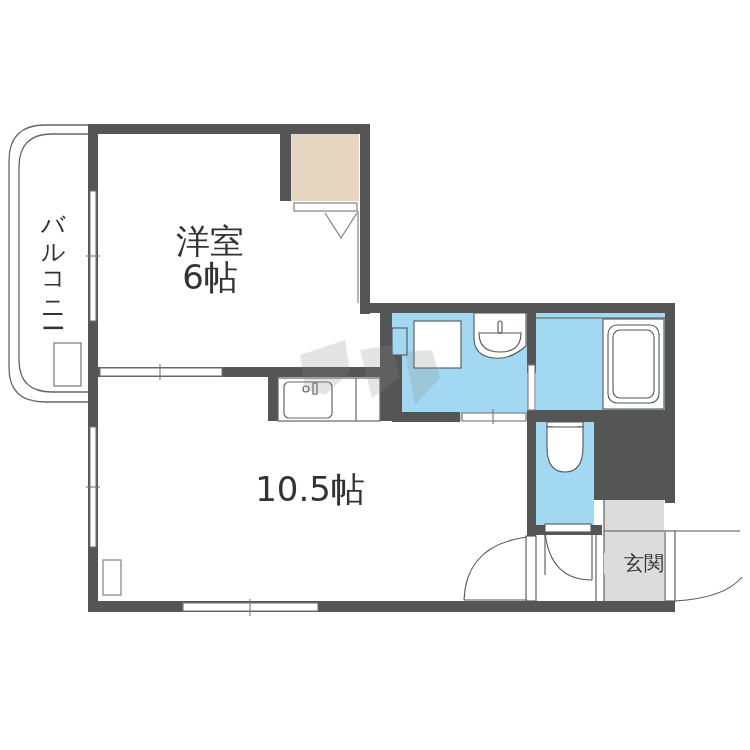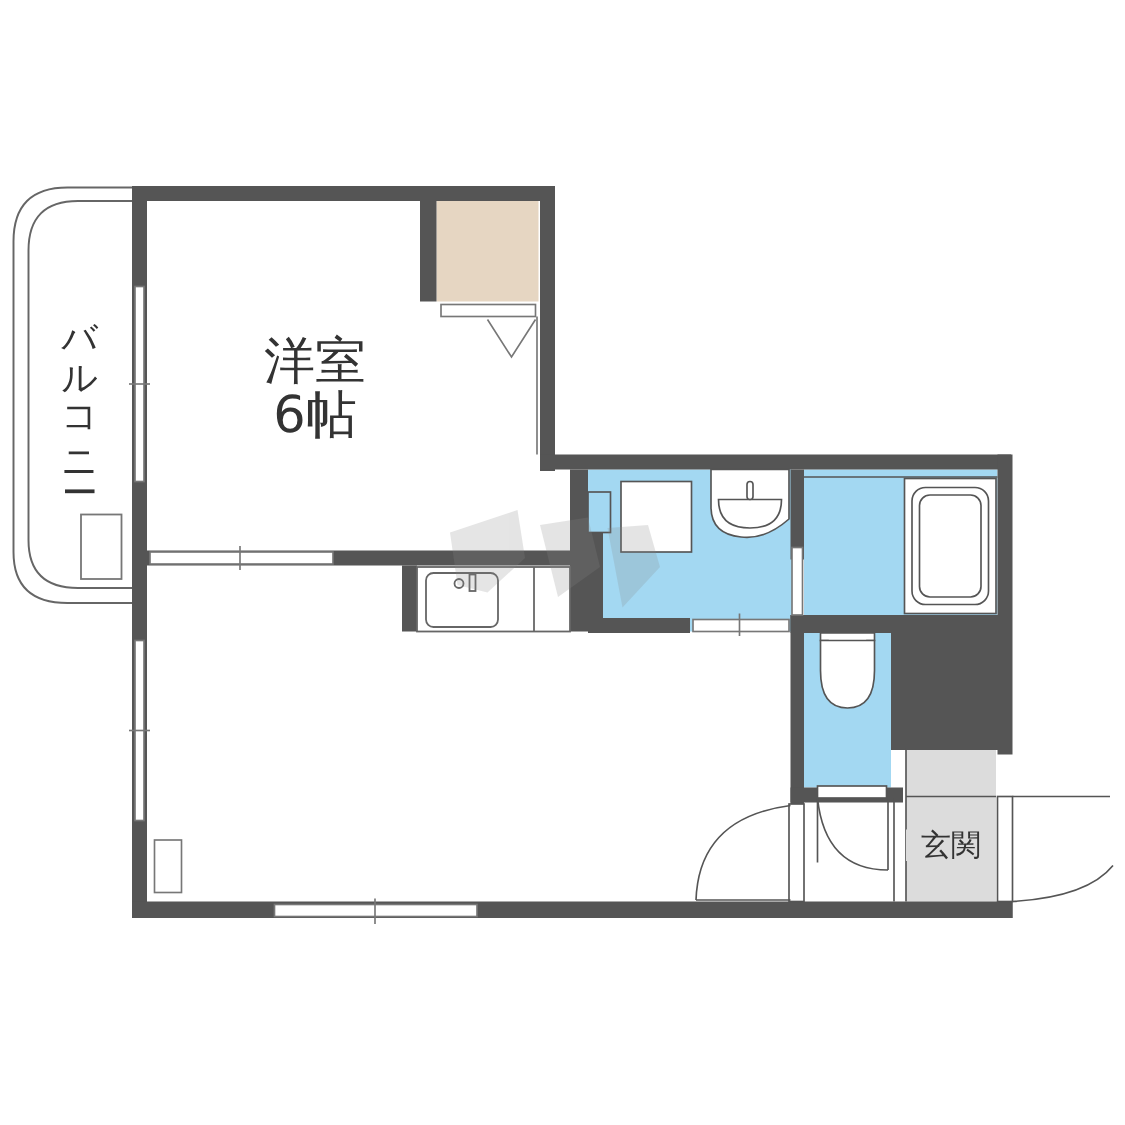--- a/index.html
+++ b/index.html
@@ -142,17 +142,18 @@
     <path d="M405,352 L432,350 L440,378 L415,405 Z"></path>
   </g>
 </svg>
 
 <div class="lbl room-large" style="left:150px; top:224px; width:120px;">
   <div>洋室</div>
   <div>6帖</div>
 </div>
 
 <div class="lbl room-large" style="left:240px; top:472px; width:140px;">
+  <div>10.5帖</div>
 </div>
 
 <div class="lbl balcony-lbl" style="left:40px; top:198px;">バルコニー</div>
 
-<div class="lbl genkan-lbl" style="left:604px; top:553px; width:60px; background:#dcdcdc;">玄関</div>
+<div class="lbl genkan-lbl" style="left:604px; top:553px; width:60px; background:#dcdcdc;text-align:right;">玄関</div>
 
 </body></html>

